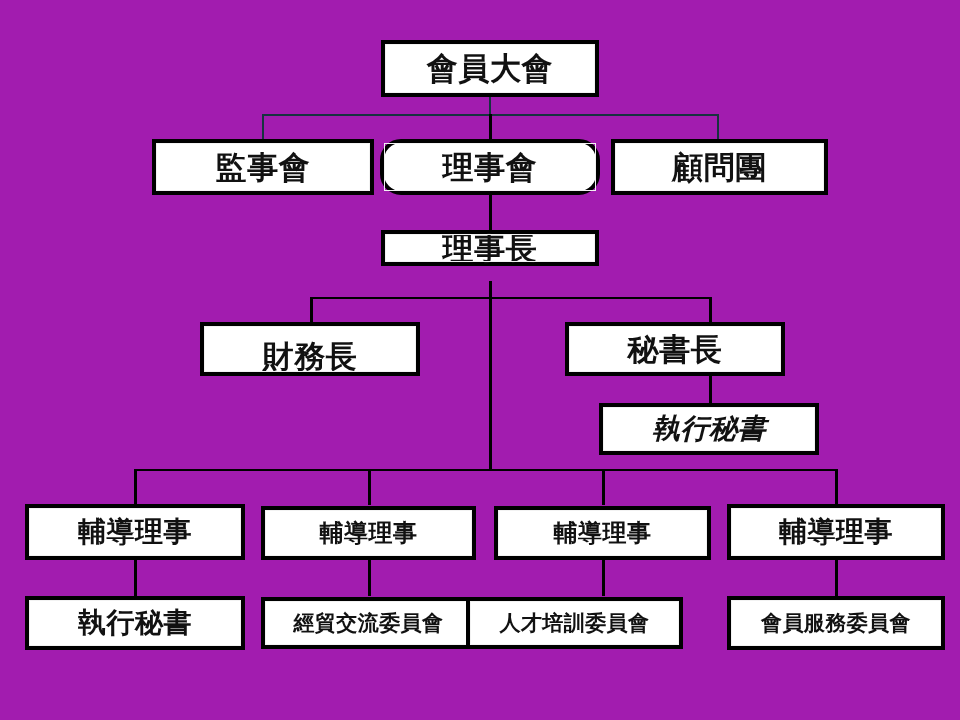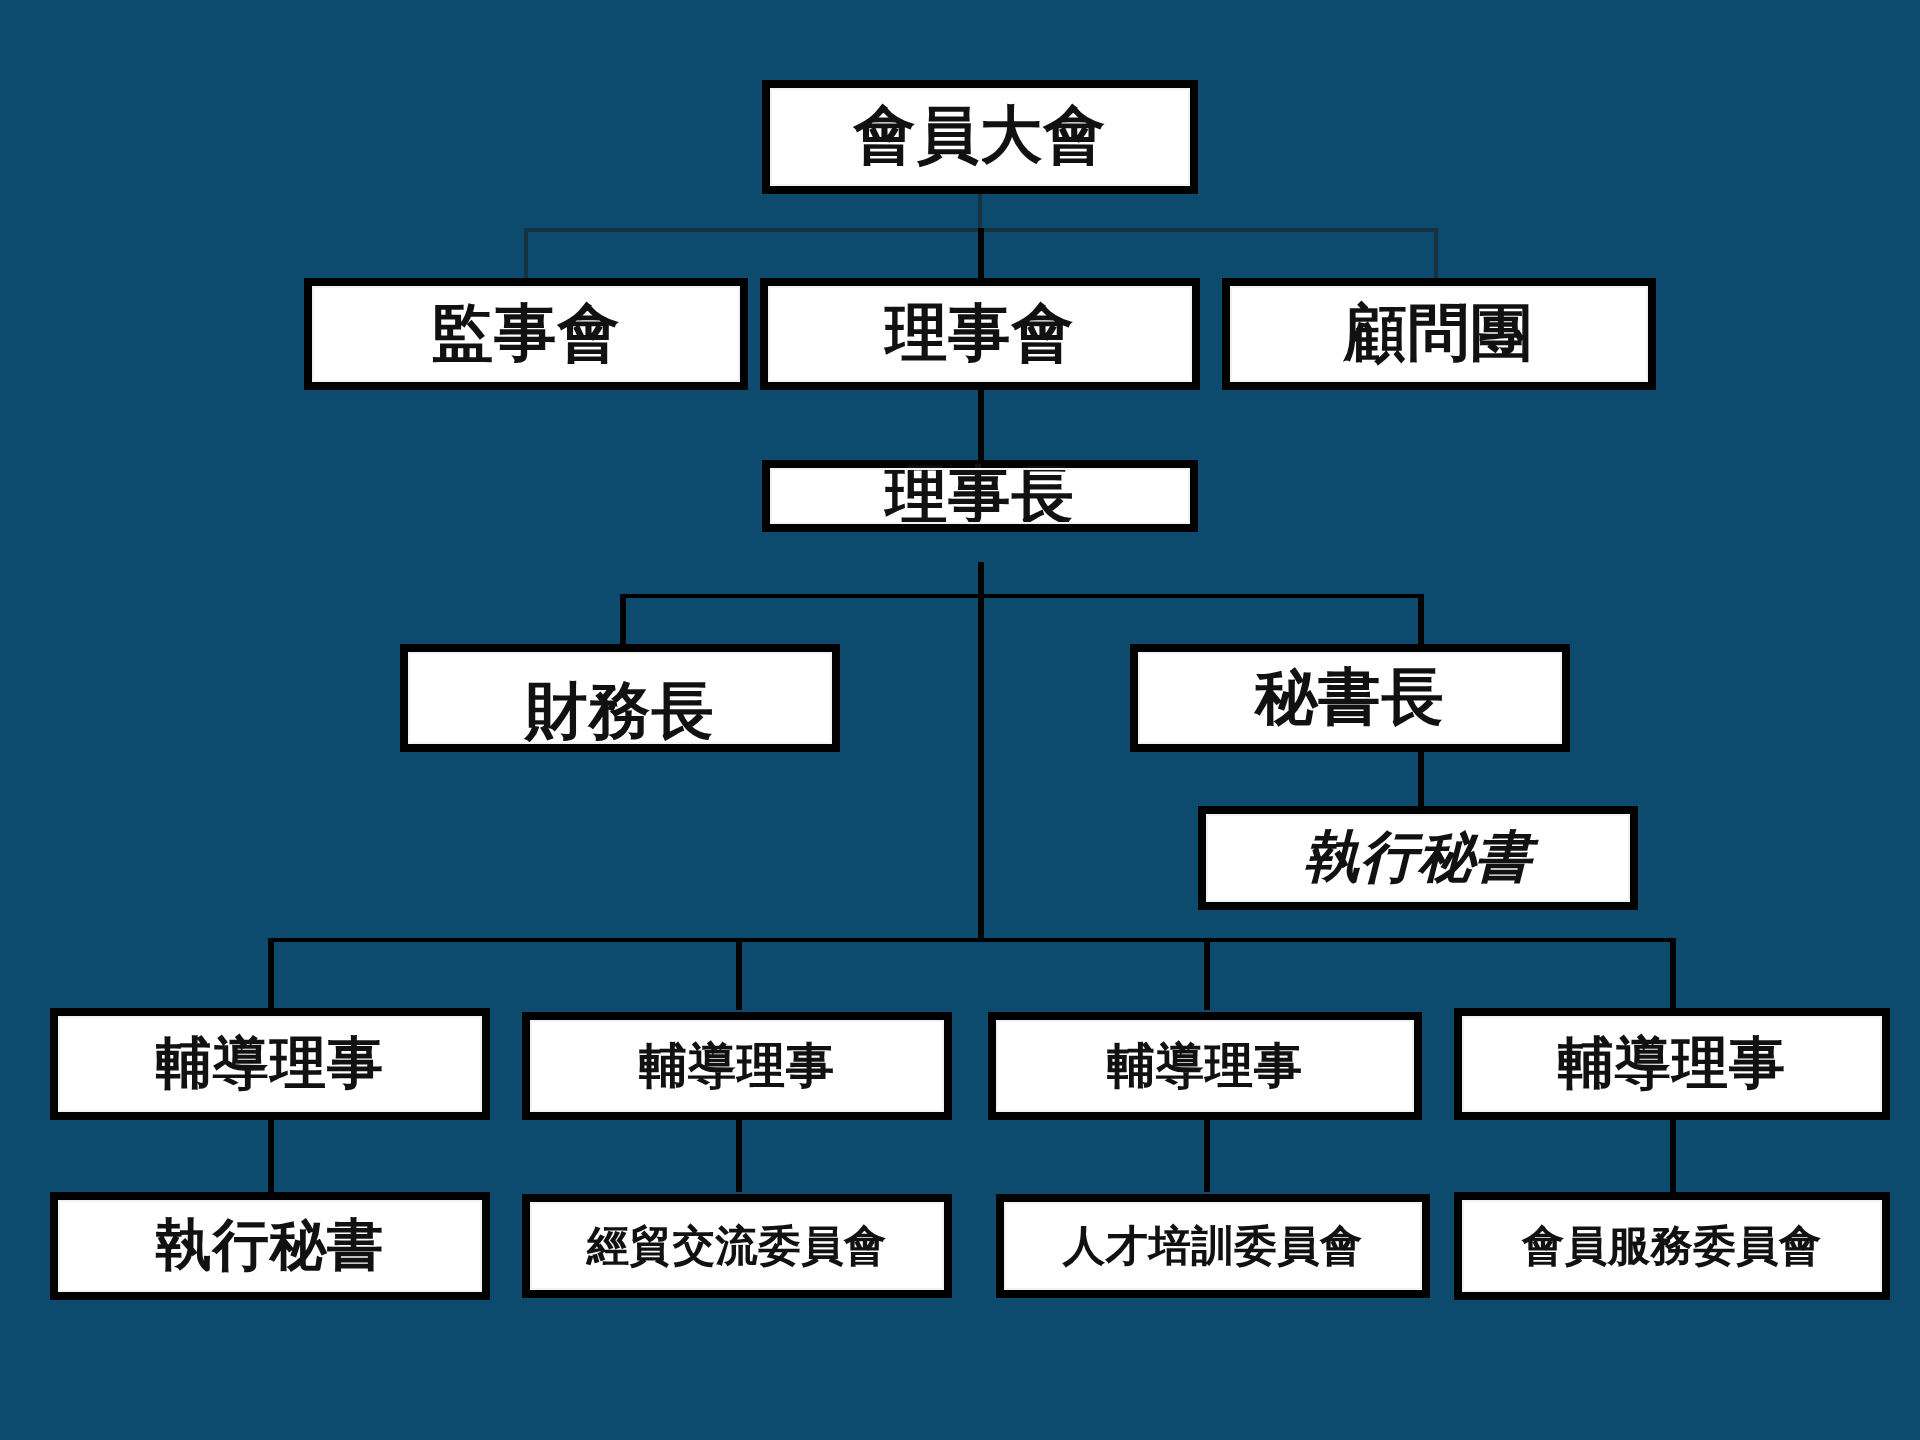--- a/index.html
+++ b/index.html
@@ -8,21 +8,21 @@
     padding: 0;
     background: #ffffff;
   }
   body {
     font-family: "DejaVu Sans", "Liberation Sans", sans-serif;
   }
   #org-canvas {
     position: relative;
     width: 960px;
     height: 720px;
-    background: #0c4a6e;
+    background: #a21caf;
     overflow: hidden;
   }
   
   .node {
     position: absolute;
     box-sizing: border-box;
     background: #ffffff;
     border: 4px solid #000000;
     display: flex;
     align-items: center;
@@ -107,21 +107,21 @@
   <div class="conn v-dark" style="left:835px; top:559px; height:37px;"></div>
 
   <div class="node size-lg" style="left:381px; top:40px; width:218px; height:57px;">
     <span class="node-label">會員大會</span>
   </div>
 
   <div class="node size-lg" style="left:152px; top:139px; width:222px; height:56px;">
     <span class="node-label">監事會</span>
   </div>
 
-  <div class="node size-lg" style="left:380px; top:139px; width:220px; height:56px;">
+  <div class="node size-lg" style="left:380px; top:139px; width:220px; height:56px;border-radius:21px;">
     <span class="node-label">理事會</span>
   </div>
 
   <div class="node size-lg" style="left:611px; top:139px; width:217px; height:56px;">
     <span class="node-label">顧問團</span>
   </div>
 
   <div class="node size-lg" style="left:381px; top:230px; width:218px; height:36px;">
     <span class="node-label">理事長</span>
   </div>
@@ -155,21 +155,21 @@
   </div>
 
   <div class="node size-md" style="left:25px; top:596px; width:220px; height:54px;">
     <span class="node-label">執行秘書</span>
   </div>
 
   <div class="node size-xs" style="left:261px; top:597px; width:215px; height:52px;">
     <span class="node-label">經貿交流委員會</span>
   </div>
 
-  <div class="node size-xs" style="left:498px; top:597px; width:217px; height:52px;">
+  <div class="node size-xs" style="left:466px; top:597px; width:217px; height:52px;">
     <span class="node-label">人才培訓委員會</span>
   </div>
 
   <div class="node size-xs" style="left:727px; top:596px; width:218px; height:54px;align-items:center;">
     <span class="node-label">會員服務委員會</span>
   </div>
 
 </div>
 
 </body></html>

